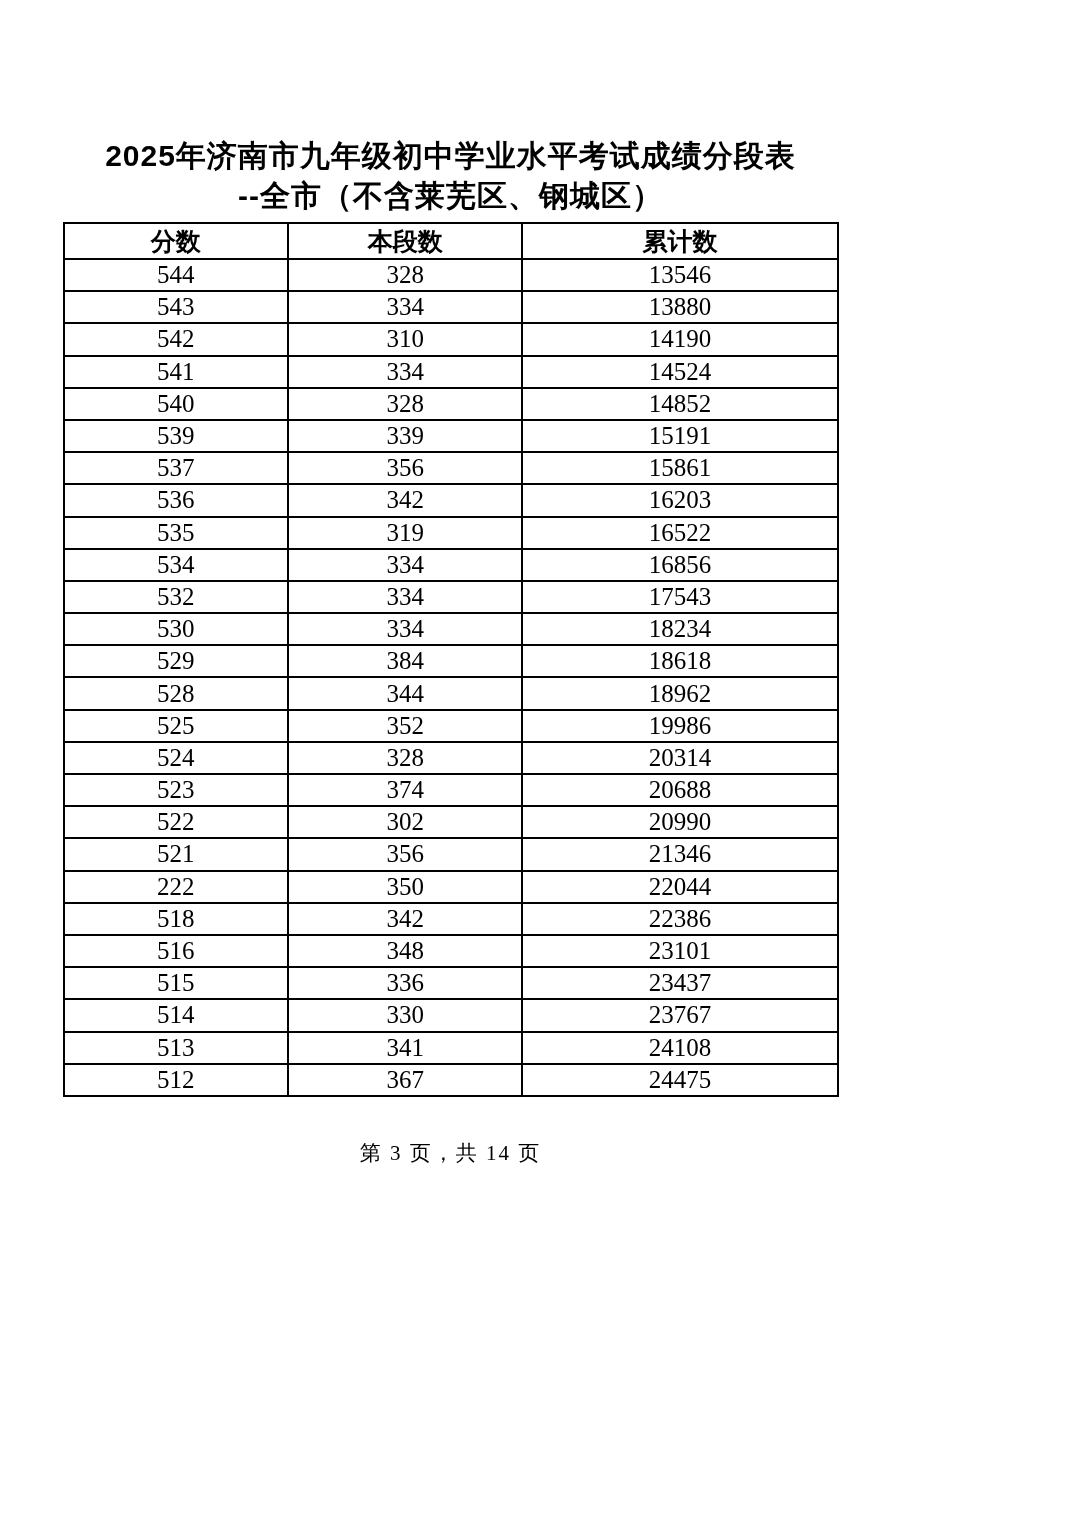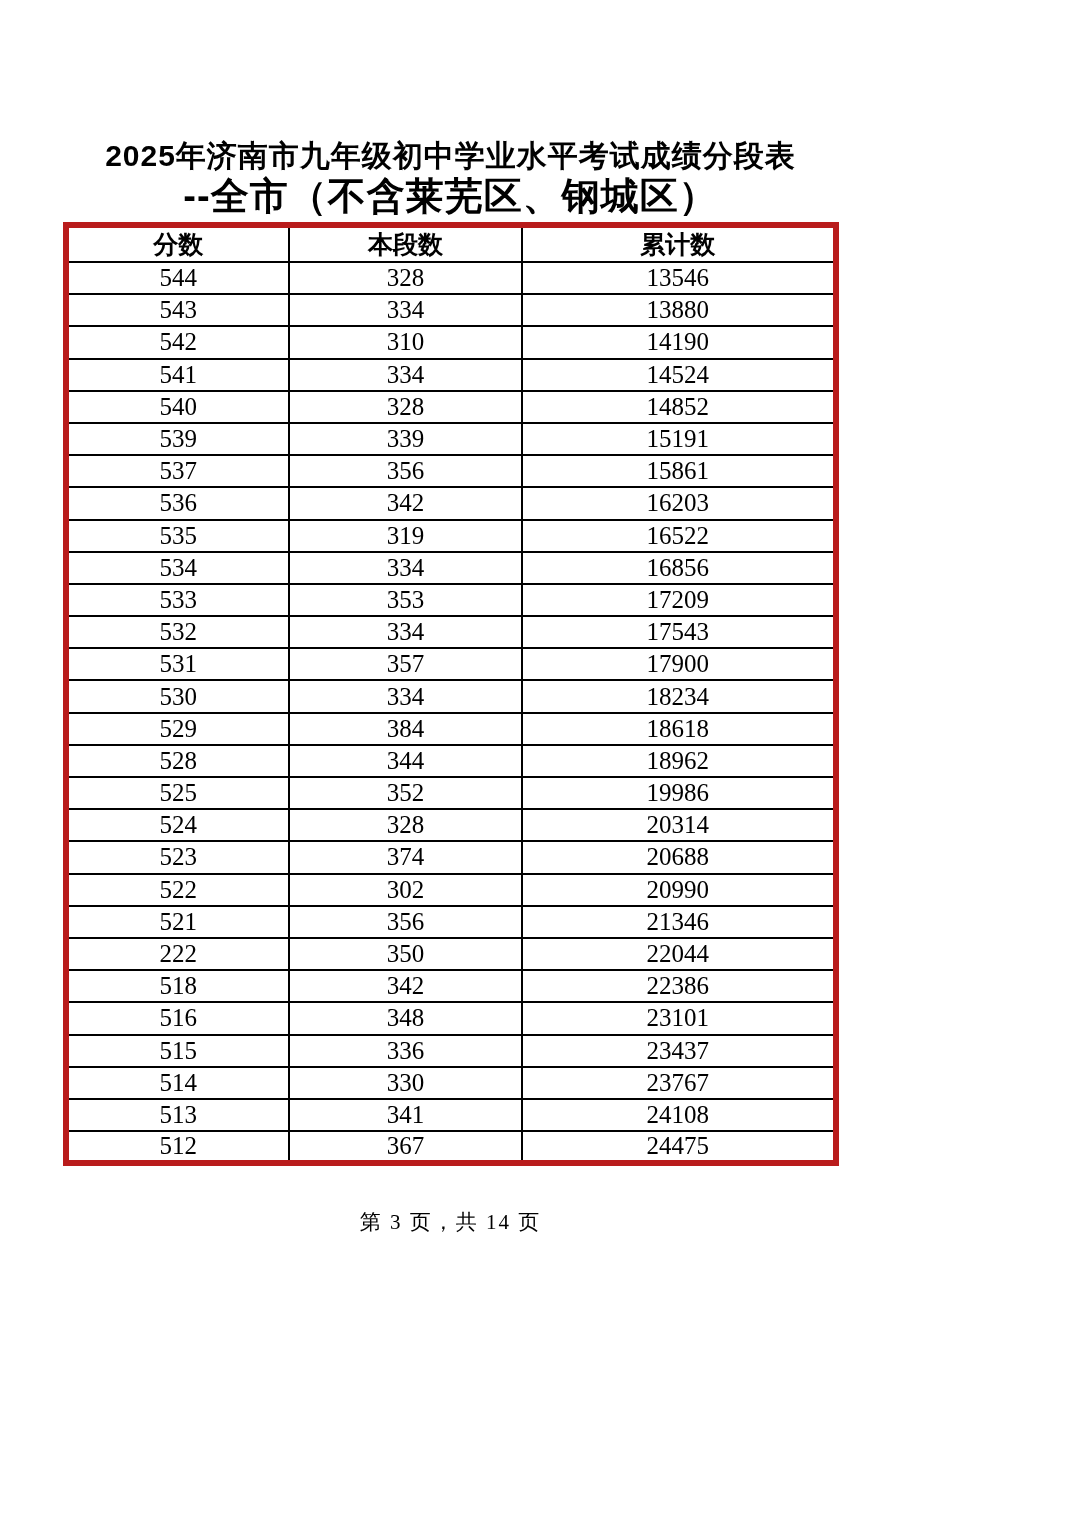--- a/index.html
+++ b/index.html
@@ -22,39 +22,39 @@
     font-family: "Liberation Sans", sans-serif;
     font-weight: bold;
     color: #000000;
   }
   .title-line1 {
     font-size: 30px;
     line-height: 40px;
     letter-spacing: 1px;
   }
   .title-line2 {
-    font-size: 38px;
+    font-size: 30px;
     line-height: 40px;
     letter-spacing: 1px;
   }
   table.score-table {
     width: 776px;
     margin: 6px auto 0 auto;
     border-collapse: collapse;
     table-layout: fixed;
   }
   table.score-table th,
   table.score-table td {
     border: 2px solid #000000;
     text-align: center;
     vertical-align: middle;
     padding: 0;
   }
   table.score-table {
-    border: 6px solid #b91c1c;
+    border: 1px solid #b91c1c;
   }
   table.score-table th {
     height: 36px;
     font-family: "Liberation Sans", sans-serif;
     font-weight: bold;
     font-size: 25px;
     color: #000000;
   }
   table.score-table td {
     height: 32.2px;
@@ -143,33 +143,23 @@
           <td>535</td>
           <td>319</td>
           <td>16522</td>
         </tr>
         <tr>
           <td>534</td>
           <td>334</td>
           <td>16856</td>
         </tr>
         <tr>
-          <td>533</td>
-          <td>353</td>
-          <td>17209</td>
-        </tr>
-        <tr>
           <td>532</td>
           <td>334</td>
           <td>17543</td>
-        </tr>
-        <tr>
-          <td>531</td>
-          <td>357</td>
-          <td>17900</td>
         </tr>
         <tr>
           <td>530</td>
           <td>334</td>
           <td>18234</td>
         </tr>
         <tr>
           <td>529</td>
           <td>384</td>
           <td>18618</td>

